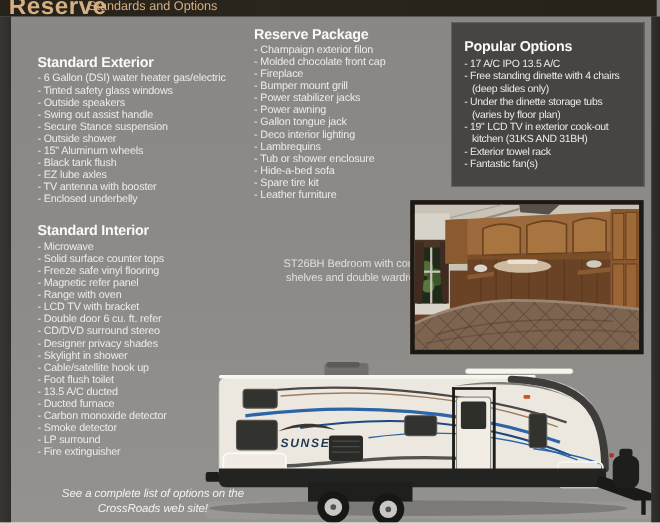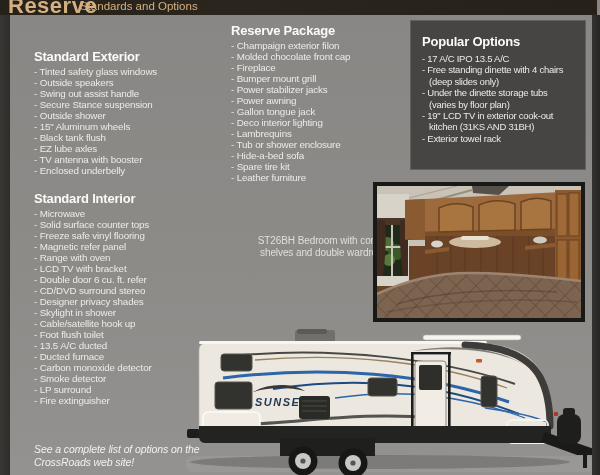--- a/index.html
+++ b/index.html
@@ -55,37 +55,38 @@
   .pobox .feature-list{font-size:9.5px;line-height:11.4px;letter-spacing:-.25px;}
   .photo-frame{
     position:absolute;left:373px;top:182px;width:212px;height:140px;
     box-sizing:border-box;border:4px solid #191918;background:#6a4226;z-index:4;
   }
   .photo-frame svg{display:block;}
   .trailer-wrap{position:absolute;left:185px;top:328px;width:415px;height:147px;z-index:10;}
   .footnote{
     position:absolute;left:34px;top:443px;width:210px;
     font-style:italic;font-size:10.5px;line-height:13px;color:#f2f1ee;
-    letter-spacing:-.1px;z-index:12;
+    letter-spacing:-.1px;z-index:12;text-align:center;
   }
 </style>
 </head>
 <body>
 
 <div class="topbar">
   <div class="page-title">Reserve</div>
   <div class="page-subtitle">Standards and Options</div>
 </div>
 
 <div class="edge-left"></div>
 <div class="edge-right"></div>
 
 <div class="col col1">
   <h3 class="sec">Standard Exterior</h3>
   <div class="feature-list">
+      <div class="li">- 6 Gallon (DSI) water heater gas/electric</div>
       <div class="li">- Tinted safety glass windows</div>
       <div class="li">- Outside speakers</div>
       <div class="li">- Swing out assist handle</div>
       <div class="li">- Secure Stance suspension</div>
       <div class="li">- Outside shower</div>
       <div class="li">- 15" Aluminum wheels</div>
       <div class="li">- Black tank flush</div>
       <div class="li">- EZ lube axles</div>
       <div class="li">- TV antenna with booster</div>
       <div class="li">- Enclosed underbelly</div>
@@ -136,20 +137,21 @@
 <div class="caption">ST26BH Bedroom with corner shelves and double wardrobe</div>
 
 <div class="pobox">
   <h3 class="sec">Popular Options</h3>
   <div class="feature-list">
       <div class="li">- 17 A/C IPO 13.5 A/C</div>
       <div class="li">- Free standing dinette with 4 chairs (deep slides only)</div>
       <div class="li">- Under the dinette storage tubs (varies by floor plan)</div>
       <div class="li">- 19" LCD TV in exterior cook-out kitchen (31KS AND 31BH)</div>
       <div class="li">- Exterior towel rack</div>
+      <div class="li">- Fantastic fan(s)</div>
     </div>
 </div>
 
 <div class="photo-frame">
   <svg width="204" height="132" viewBox="0 0 204 132">
     <defs>
       <pattern id="quilt" width="14" height="14" patternUnits="userSpaceOnUse" patternTransform="rotate(45)">
         <rect width="14" height="14" fill="#7d6450"></rect>
         <path d="M0 0H14M0 0V14" stroke="#5a4435" stroke-width="1.2"></path>
       </pattern>

